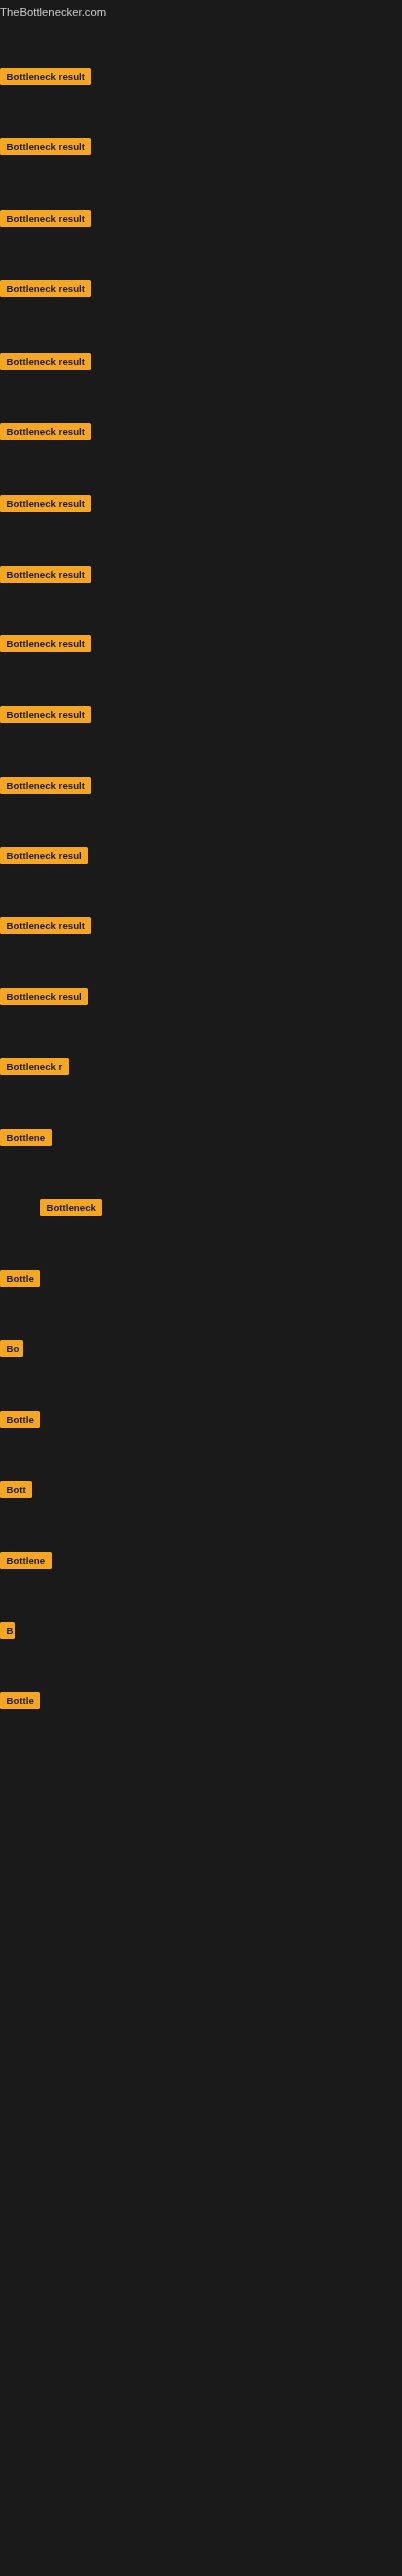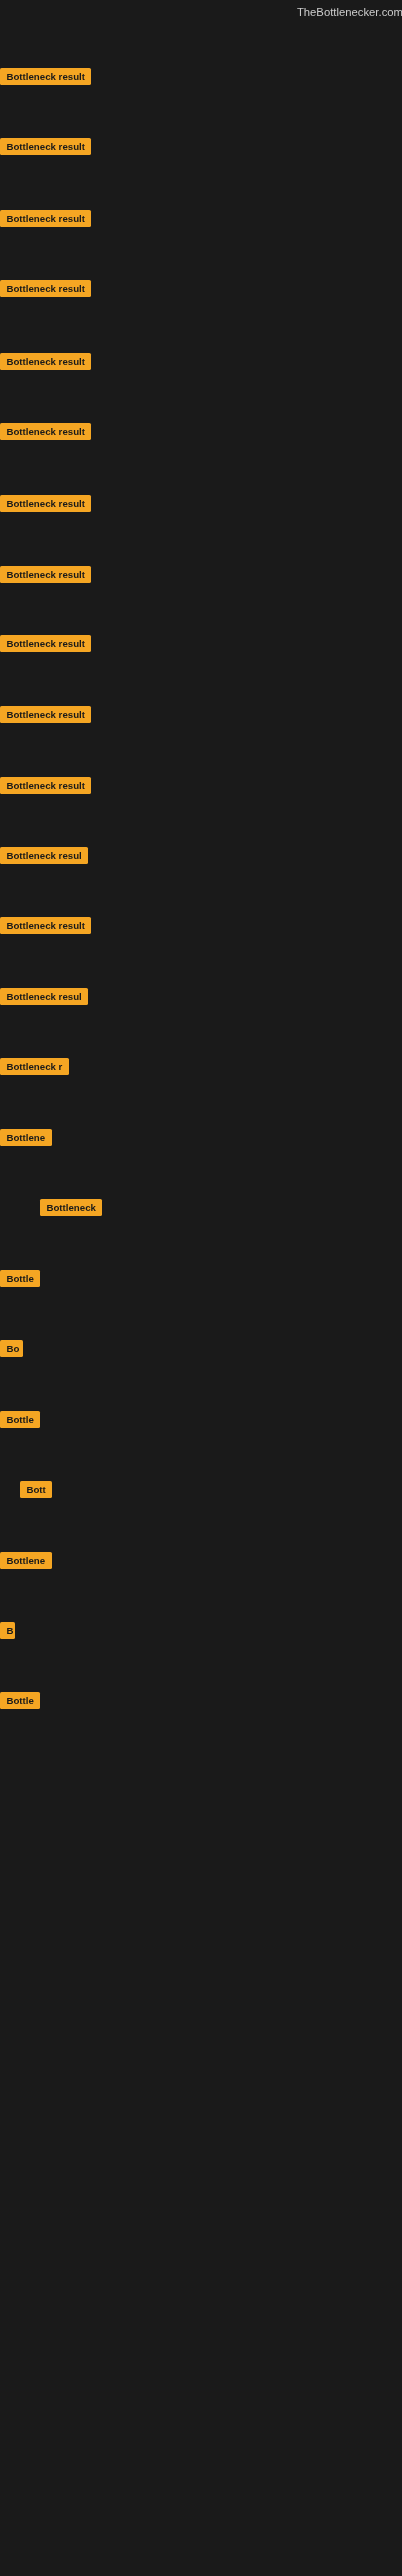--- a/index.html
+++ b/index.html
@@ -10,21 +10,21 @@
 
     body {
       width: 403px;
       min-height: 2576px;
       background-color: #1a1a1a;
       font-family: Arial, sans-serif;
       position: relative;
     }
 
     .site-title {
-      text-align: right;
+      text-align: left;
       color: #cccccc;
       font-size: 11.3px;
       padding: 6.4px 0 3.2px 0;
     }
 
     .bottleneck-item {
       position: absolute;
       left: 0;
     }
 
@@ -59,18 +59,18 @@
     <div class="bottleneck-item" style="top: 755px; left: 0px;"><span class="bottleneck-badge" style="max-width: 97px;">Bottleneck result</span></div>
     <div class="bottleneck-item" style="top: 825px; left: 0px;"><span class="bottleneck-badge" style="max-width: 89px;">Bottleneck resul</span></div>
     <div class="bottleneck-item" style="top: 895px; left: 0px;"><span class="bottleneck-badge" style="max-width: 97px;">Bottleneck result</span></div>
     <div class="bottleneck-item" style="top: 966px; left: 0px;"><span class="bottleneck-badge" style="max-width: 89px;">Bottleneck resul</span></div>
     <div class="bottleneck-item" style="top: 1036px; left: 0px;"><span class="bottleneck-badge" style="max-width: 72px; text-align: center;">Bottleneck r</span></div>
     <div class="bottleneck-item" style="top: 1107px; left: 0px;"><span class="bottleneck-badge" style="max-width: 58px;">Bottlene</span></div>
     <div class="bottleneck-item" style="top: 1177px; left: 0px; padding-left: 40px;"><span class="bottleneck-badge" style="max-width: 66px;">Bottleneck</span></div>
     <div class="bottleneck-item" style="top: 1248px; left: 0px;"><span class="bottleneck-badge" style="max-width: 47px;">Bottle</span></div>
     <div class="bottleneck-item" style="top: 1318px; left: 0px;"><span class="bottleneck-badge" style="max-width: 22.5px;">Bo</span></div>
     <div class="bottleneck-item" style="top: 1389px; left: 0px;"><span class="bottleneck-badge" style="max-width: 47px;">Bottle</span></div>
-    <div class="bottleneck-item" style="top: 1459px; left: 0px;"><span class="bottleneck-badge" style="max-width: 34px; margin-left: 20px;">Bott</span></div>
+    <div class="bottleneck-item" style="top: 1459px; left: 0px;"><span class="bottleneck-badge" style="max-width: 34px;">Bott</span></div>
     <div class="bottleneck-item" style="top: 1530px; left: 0px;"><span class="bottleneck-badge" style="max-width: 58px;">Bottlene</span></div>
     <div class="bottleneck-item" style="top: 1600px; left: 0px;"><span class="bottleneck-badge" style="max-width: 14.5px;">B</span></div>
     <div class="bottleneck-item" style="top: 1670px; left: 0px;"><span class="bottleneck-badge" style="max-width: 47px;">Bottle</span></div>
   </div>
 
 
 </body></html>

